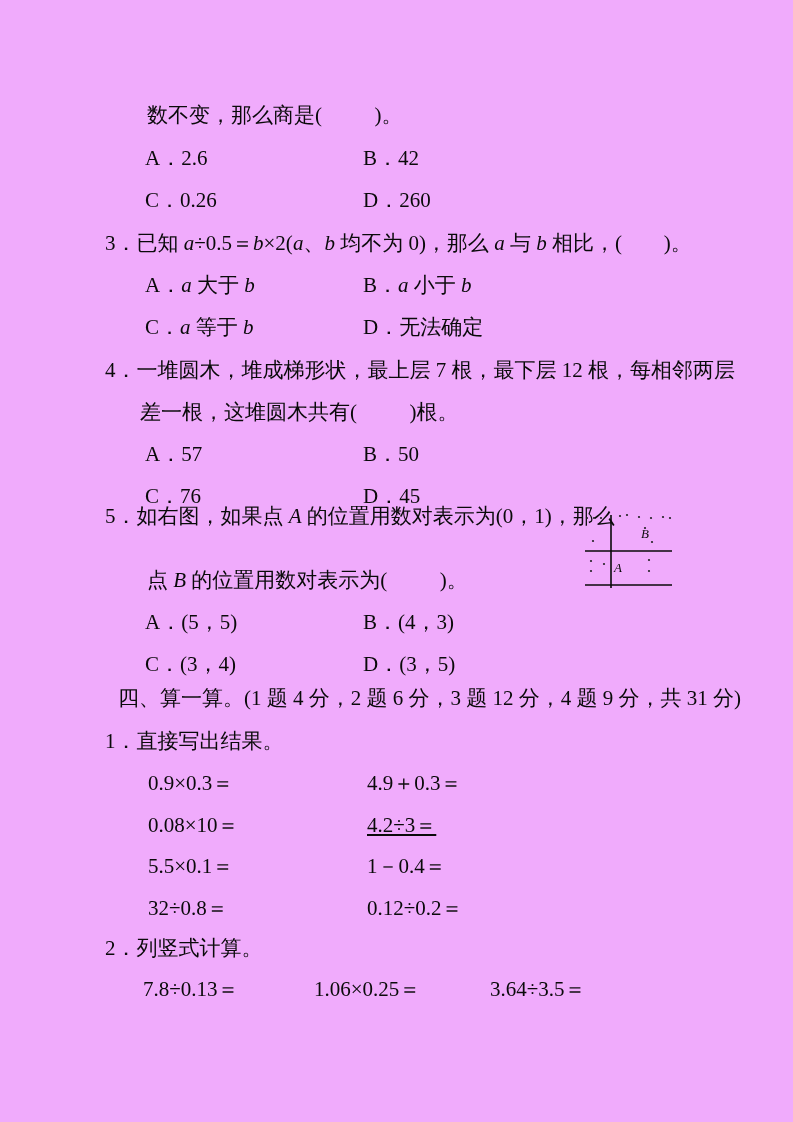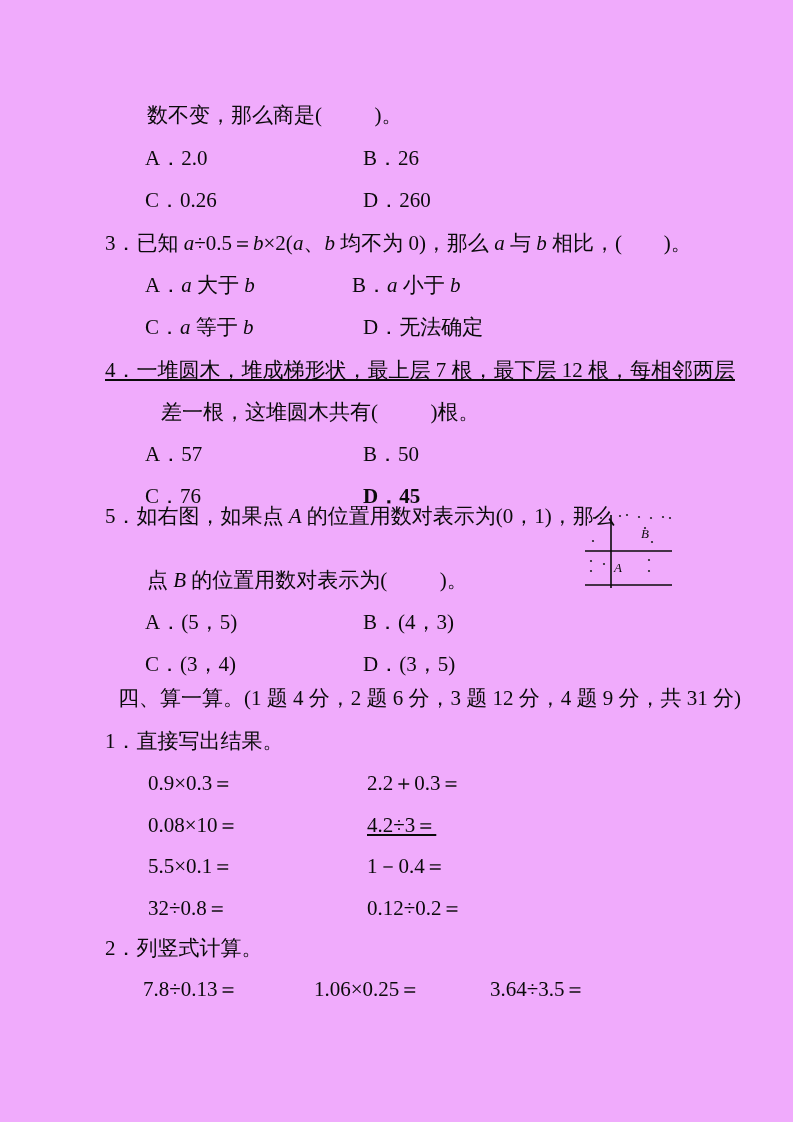--- a/index.html
+++ b/index.html
@@ -30,37 +30,37 @@
     font-size: 13px;
     fill: #0a0a0a;
   }
 </style>
 </head>
 <body>
 
 <div class="page">
 
   <div class="line" style="left:147px; top:103px;">数不变，那么商是(          )。</div>
-  <div class="line" style="left:145px; top:146px;">A．2.0</div>
-  <div class="line" style="left:363px; top:146px;">B．26</div>
+  <div class="line" style="left:145px; top:146px;">A．2.6</div>
+  <div class="line" style="left:363px; top:146px;">B．42</div>
   <div class="line" style="left:145px; top:188px;">C．0.26</div>
   <div class="line" style="left:363px; top:188px;">D．260</div>
 
   <div class="line" style="left:105px; top:231px;">3．已知 <i>a</i>÷0.5＝<i>b</i>×2(<i>a</i>、<i>b</i> 均不为 0)，那么 <i>a</i> 与 <i>b</i> 相比，(        )。</div>
   <div class="line" style="left:145px; top:273px;">A．<i>a</i> 大于 <i>b</i></div>
-  <div class="line" style="left:352px; top:273px;">B．<i>a</i> 小于 <i>b</i></div>
+  <div class="line" style="left:363px; top:273px;">B．<i>a</i> 小于 <i>b</i></div>
   <div class="line" style="left:145px; top:315px;">C．<i>a</i> 等于 <i>b</i></div>
   <div class="line" style="left:363px; top:315px;">D．无法确定</div>
 
-  <div class="line" style="left:105px; top:358px;text-decoration:underline;">4．一堆圆木，堆成梯形状，最上层 7 根，最下层 12 根，每相邻两层</div>
-  <div class="line" style="left:161px; top:400px;">差一根，这堆圆木共有(          )根。</div>
+  <div class="line" style="left:105px; top:358px;">4．一堆圆木，堆成梯形状，最上层 7 根，最下层 12 根，每相邻两层</div>
+  <div class="line" style="left:140px; top:400px;">差一根，这堆圆木共有(          )根。</div>
   <div class="line" style="left:145px; top:442px;">A．57</div>
   <div class="line" style="left:363px; top:442px;">B．50</div>
   <div class="line" style="left:145px; top:484px;">C．76</div>
-  <div class="line" style="left:363px; top:484px;font-weight:bold;">D．45</div>
+  <div class="line" style="left:363px; top:484px;">D．45</div>
 
   <div class="line" style="left:105px; top:504px;">5．如右图，如果点 <i>A</i> 的位置用数对表示为(0，1)，那么</div>
   <div class="line" style="left:147px; top:568px;">点 <i>B</i> 的位置用数对表示为(          )。</div>
   <div class="line" style="left:145px; top:610px;">A．(5，5)</div>
   <div class="line" style="left:363px; top:610px;">B．(4，3)</div>
   <div class="line" style="left:145px; top:652px;">C．(3，4)</div>
   <div class="line" style="left:363px; top:652px;">D．(3，5)</div>
 
   <svg class="figure" width="95" height="85" viewBox="0 0 95 85">
     <g stroke="#0a0a0a" stroke-width="1.6">
@@ -88,21 +88,21 @@
       <circle cx="21" cy="56" r="1.1"></circle>
     </g>
     <text x="58" y="30">B</text>
     <text x="31" y="64">A</text>
   </svg>
 
   <div class="line" style="left:118px; top:686px;">四、算一算。(1 题 4 分，2 题 6 分，3 题 12 分，4 题 9 分，共 31 分)</div>
 
   <div class="line" style="left:105px; top:729px;">1．直接写出结果。</div>
   <div class="line" style="left:148px; top:771px;">0.9×0.3＝</div>
-  <div class="line" style="left:367px; top:771px;">2.2＋0.3＝</div>
+  <div class="line" style="left:367px; top:771px;">4.9＋0.3＝</div>
   <div class="line" style="left:148px; top:813px;">0.08×10＝</div>
   <div class="line" style="left:367px; top:813px;text-decoration:underline;">4.2÷3＝</div>
   <div class="line" style="left:148px; top:854px;">5.5×0.1＝</div>
   <div class="line" style="left:367px; top:854px;">1－0.4＝</div>
   <div class="line" style="left:148px; top:896px;">32÷0.8＝</div>
   <div class="line" style="left:367px; top:896px;">0.12÷0.2＝</div>
 
   <div class="line" style="left:105px; top:936px;">2．列竖式计算。</div>
   <div class="line" style="left:143px; top:977px;">7.8÷0.13＝</div>
   <div class="line" style="left:314px; top:977px;">1.06×0.25＝</div>

